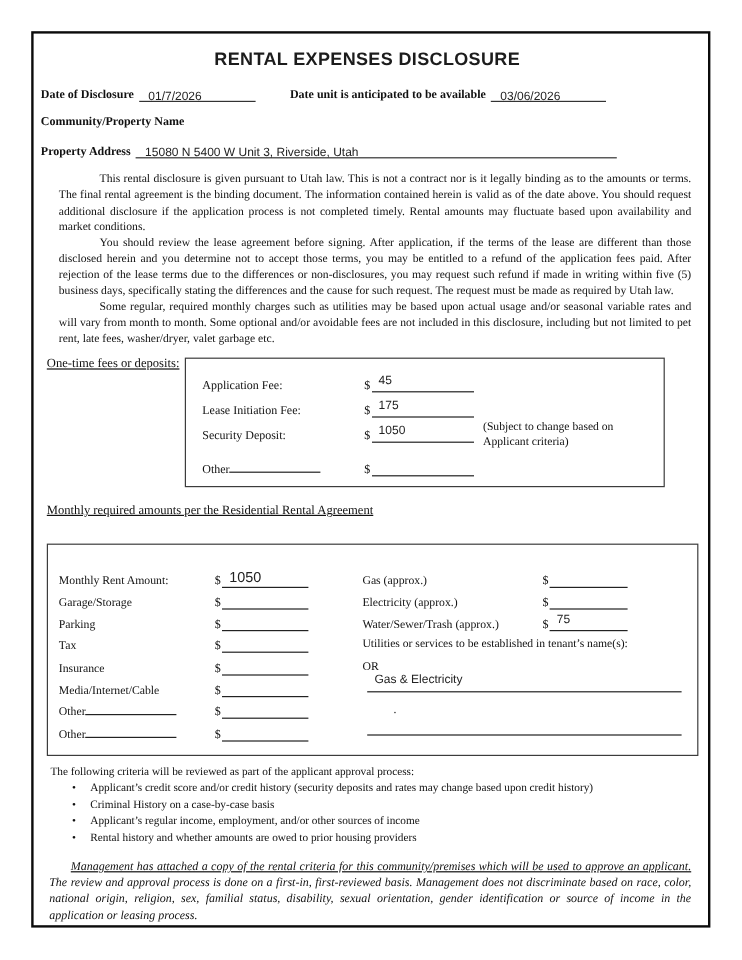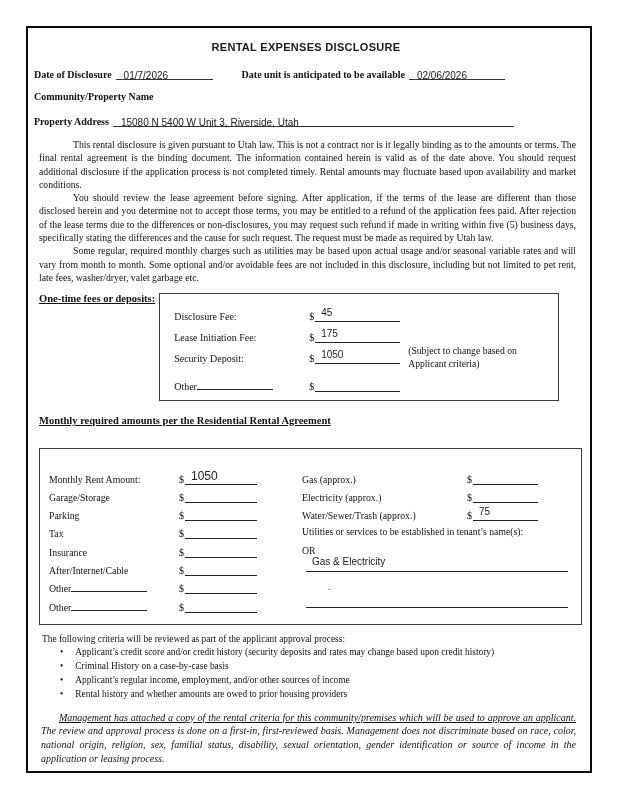--- a/index.html
+++ b/index.html
@@ -9,47 +9,47 @@
     font-family:"Liberation Serif", serif; color:#111;
   }
   .frame {
     position:absolute; left:26px; top:26px; width:566px; height:747px;
     border:2.5px solid #0b0b0b; background:#fff;
     padding:10px 12px 6px 6px; overflow:hidden;
   }
   
   .title {
     text-align:center; font-family:"Liberation Sans", sans-serif;
-    font-weight:bold; font-size:11px; letter-spacing:.3px; color:#1c1c1c;
+    font-weight:bold; font-size:15px; letter-spacing:.3px; color:#1c1c1c;
     margin:3px 0 13px 0;
   }
   
   .hrow { display:flex; align-items:flex-end; margin-bottom:11px; }
   .lbl { font-weight:bold; font-size:10px; white-space:nowrap; }
   .field {
     display:inline-block; border-bottom:1px solid #333; height:14px;
     margin-left:4px; position:relative;
   }
   .fv {
     font-family:"Liberation Sans", sans-serif; font-size:10px; color:#222;
     position:relative; top:-1px; padding-left:8px; white-space:nowrap;
   }
   .w-date1 { width:97px; margin-right:29px; }
   .w-date2 { width:96px; }
   .fgrow  { flex:1; }
   .mr-comm { margin-right:66px; }
   .mr-addr { margin-right:64px; }
   
-  .paras { margin:2px 2px 0 5px; }
+  .paras { margin:2px 2px 0 15px; }
   .para {
     font-size:9.7px; line-height:13.3px; text-align:justify; text-indent:34px;
   }
   
   .sec-heading {
-    font-weight:bold; font-size:10.5px; text-decoration:underline; white-space:nowrap;
+    font-weight:normal; font-size:10.5px; text-decoration:underline; white-space:nowrap;
   }
   
   .ot-section { display:flex; align-items:flex-start; margin:9px 0 0 5px; position:relative; }
   .fees-box {
     margin-left:4px; width:400px; border:1.5px solid #3c3c3c;
     padding:7px 0 8px 14px; position:relative;
   }
   .fee-row { display:grid; grid-template-columns:135px 1fr; height:21px; align-items:flex-end; font-size:10px; }
   .fee-row.last { margin-top:7px; }
   .label-line { display:inline-block; width:76px; border-bottom:1px solid #222; height:12px; }
@@ -69,21 +69,21 @@
     font-size:9.7px; line-height:12.5px;
   }
   
   .mh { display:block; margin:14px 0 0 5px; }
   .month-box {
     margin:22px 0 0 5px; width:543px; border:1.5px solid #3c3c3c;
     padding:17px 8px 11px 9px; display:grid; grid-template-columns:253px 1fr;
   }
   .mrow { display:grid; grid-template-columns:130px 1fr; height:18.3px; align-items:flex-end; font-size:9.8px; }
   .rrow { display:block; height:18.3px; font-size:9.8px; position:relative; }
-  .rrow .rgrid { display:grid; grid-template-columns:150px 1fr; align-items:flex-end; height:100%;gap:15px; }
+  .rrow .rgrid { display:grid; grid-template-columns:150px 1fr; align-items:flex-end; height:100%; }
   .util-lbl { font-size:9.7px; white-space:nowrap; }
   .uline {
     display:inline-block; margin-left:4px; width:262px; border-bottom:1px solid #222; height:14px;
   }
   .dot-row { padding-left:26px; }
   .rrow .plain { position:absolute; bottom:2px; left:0; white-space:nowrap; }
   
   .criteria { margin:8px 0 0 8px; font-size:9.4px; line-height:13.8px; }
   .crit-bullet { display:flex; padding-left:18px; }
   .crit-bullet::before { content:"\2022"; padding-right:12px; }
@@ -104,41 +104,41 @@
 
 <div class="page">
   <div class="frame">
 
     <div class="title">RENTAL EXPENSES DISCLOSURE</div>
 
     <div class="hrow">
       <span class="lbl">Date of Disclosure</span>
       <span class="field w-date1"><span class="fv">01/7/2026</span></span>
       <span class="lbl">Date unit is anticipated to be available</span>
-      <span class="field w-date2"><span class="fv">02/06/2026</span></span>
+      <span class="field w-date2"><span class="fv">03/06/2026</span></span>
     </div>
     <div class="hrow">
       <span class="lbl">Community/Property Name</span>
     </div>
     <div class="hrow">
       <span class="lbl">Property Address</span>
       <span class="field fgrow mr-addr"><span class="fv">15080 N 5400 W Unit 3, Riverside, Utah</span></span>
     </div>
 
     <div class="paras">
       <p class="para">This rental disclosure is given pursuant to Utah law. This is not a contract nor is it legally binding as to the amounts or terms. The final rental agreement is the binding document. The information contained herein is valid as of the date above. You should request additional disclosure if the application process is not completed timely. Rental amounts may fluctuate based upon availability and market conditions.</p>
       <p class="para">You should review the lease agreement before signing. After application, if the terms of the lease are different than those disclosed herein and you determine not to accept those terms, you may be entitled to a refund of the application fees paid. After rejection of the lease terms due to the differences or non-disclosures, you may request such refund if made in writing within five (5) business days, specifically stating the differences and the cause for such request.  The request must be made as required by Utah law.</p>
       <p class="para">Some regular, required monthly charges such as utilities may be based upon actual usage and/or seasonal variable rates and will vary from month to month. Some optional and/or avoidable fees are not included in this disclosure, including but not limited to pet rent, late fees, washer/dryer, valet garbage etc.</p>
     </div>
 
     <div class="ot-section">
       <span class="sec-heading">One-time fees or deposits:</span>
       <div class="fees-box">
         <div class="fee-row">
-          <span>Disclosure Fee:</span>
+          <span>Application Fee:</span>
           <span class="money">
               <span class="cur">$</span>
               <span class="mline w85"><span class="mval">45</span></span>
             </span>
         </div>
         <div class="fee-row">
           <span>Lease Initiation Fee:</span>
           <span class="money">
               <span class="cur">$</span>
               <span class="mline w85"><span class="mval">175</span></span>
@@ -197,21 +197,21 @@
             </span>
         </div>
         <div class="mrow">
           <span>Insurance</span>
           <span class="money">
               <span class="cur">$</span>
               <span class="mline w72"><span class="mval"></span></span>
             </span>
         </div>
         <div class="mrow">
-          <span>After/Internet/Cable</span>
+          <span>Media/Internet/Cable</span>
           <span class="money">
               <span class="cur">$</span>
               <span class="mline w72"><span class="mval"></span></span>
             </span>
         </div>
         <div class="mrow">
           <span><span>Other</span><span class="label-line"></span></span>
           <span class="money">
               <span class="cur">$</span>
               <span class="mline w72"><span class="mval"></span></span>

